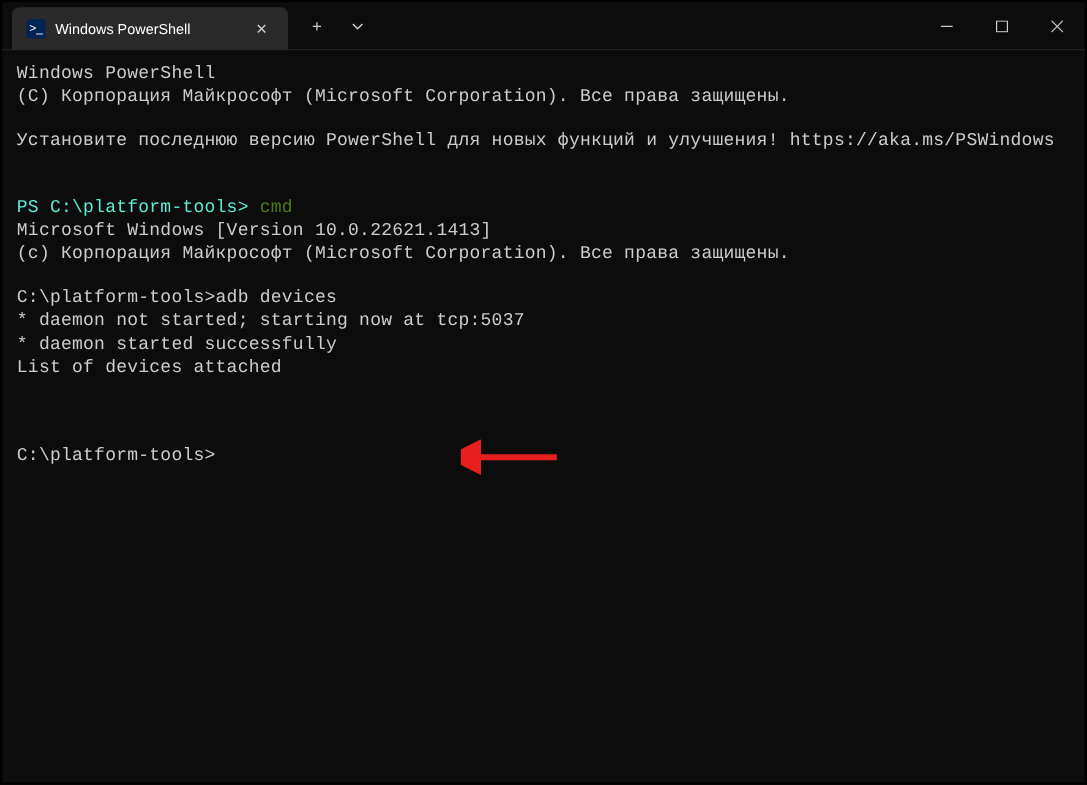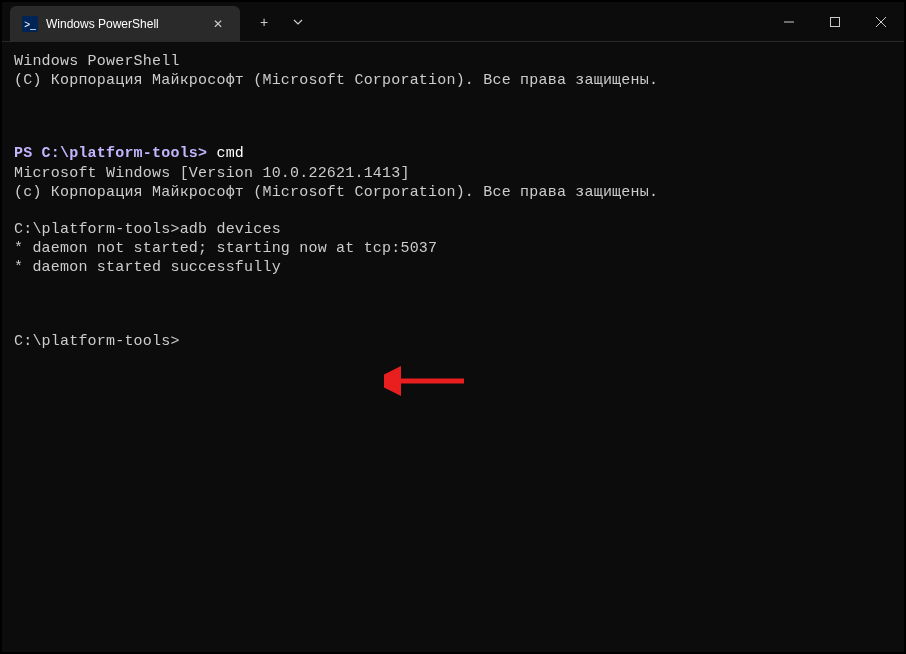--- a/index.html
+++ b/index.html
@@ -109,25 +109,24 @@
       color: #cccccc;
       line-height: 1.28;
       overflow: hidden;
       position: relative;
       letter-spacing: 0.2px;
     }
     .terminal-line {
       white-space: pre;
     }
     .ps-prompt {
-      color: #c4b5fd;
-      font-weight: bold;
+      color: #5eead4;
     }
     .cmd-input {
-      color: #ffffff;
+      color: #4d7c0f;
     }
     .blank {
       height: 18px;
     }
     .arrow-annotation {
       position: absolute;
       left: 382px;
       top: 324px;
       pointer-events: none;
     }
@@ -173,29 +172,31 @@
           <line x1="0" y1="0" x2="10" y2="10" stroke="#ccc" stroke-width="1"></line>
           <line x1="10" y1="0" x2="0" y2="10" stroke="#ccc" stroke-width="1"></line>
         </svg>
       </span>
     </div>
   </div>
   <div class="terminal">
     <div class="terminal-line">Windows PowerShell</div>
     <div class="terminal-line">(C) Корпорация Майкрософт (Microsoft Corporation). Все права защищены.</div>
     <div class="blank"></div>
+    <div class="terminal-line">Установите последнюю версию PowerShell для новых функций и улучшения! https://aka.ms/PSWindows</div>
     <div class="blank"></div>
     <div class="blank"></div>
     <div class="terminal-line"><span class="ps-prompt">PS C:\platform-tools&gt; </span><span class="cmd-input">cmd</span></div>
     <div class="terminal-line">Microsoft Windows [Version 10.0.22621.1413]</div>
     <div class="terminal-line">(c) Корпорация Майкрософт (Microsoft Corporation). Все права защищены.</div>
     <div class="blank"></div>
     <div class="terminal-line">C:\platform-tools&gt;adb devices</div>
     <div class="terminal-line">* daemon not started; starting now at tcp:5037</div>
     <div class="terminal-line">* daemon started successfully</div>
+    <div class="terminal-line">List of devices attached</div>
     <div class="blank"></div>
     <div class="blank"></div>
     <div class="blank"></div>
     <div class="terminal-line">C:\platform-tools&gt;</div>
 
     <div class="arrow-annotation">
       <svg class="arrow-svg" viewBox="0 0 90 30">
         <defs>
           <marker id="arrowhead" markerWidth="6" markerHeight="6" refX="1" refY="3" orient="auto">
             <polygon points="0 0, 6 3, 0 6" fill="#e91e1e"></polygon>

